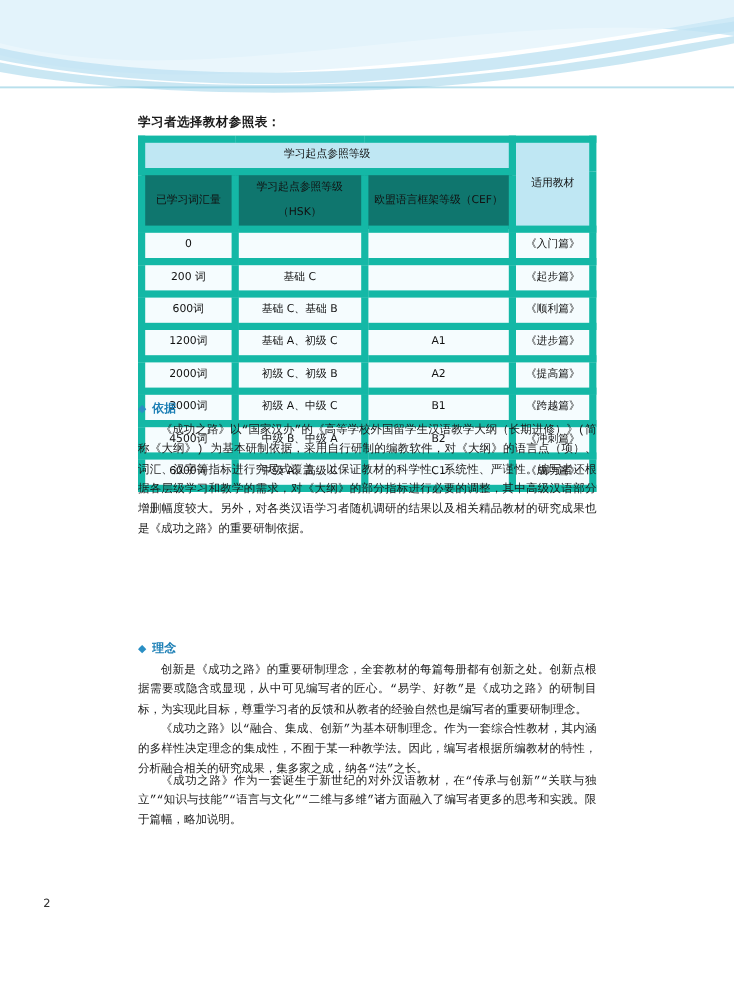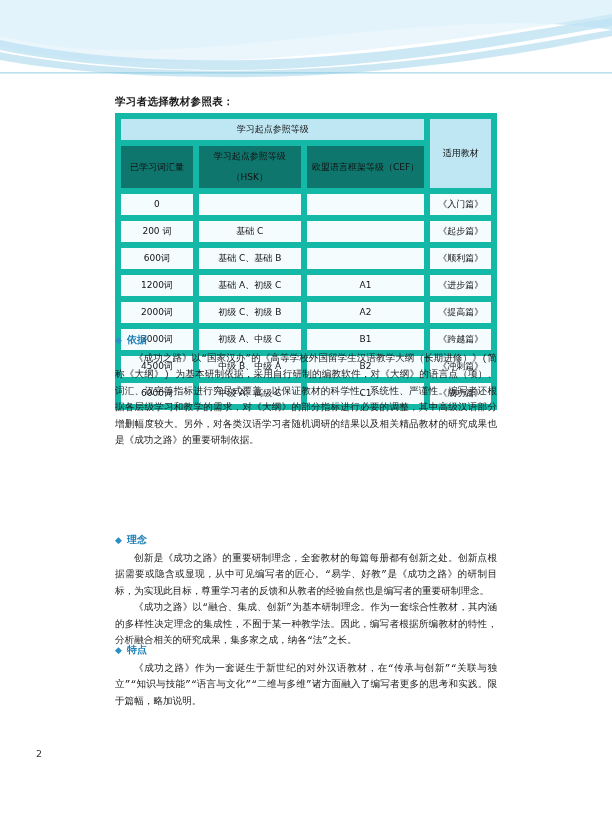--- a/index.html
+++ b/index.html
@@ -206,22 +206,19 @@
 
     <div class="section" style="top: 489px; margin-top: 44px;">
       <div class="sec-head">
         <span class="diamond">◆</span><span>理念</span>
       </div>
       <p class="para">创新是《成功之路》的重要研制理念，全套教材的每篇每册都有创新之处。创新点根据需要或隐含或显现，从中可见编写者的匠心。“易学、好教”是《成功之路》的研制目标，为实现此目标，尊重学习者的反馈和从教者的经验自然也是编写者的重要研制理念。</p>
       <p class="para">《成功之路》以“融合、集成、创新”为基本研制理念。作为一套综合性教材，其内涵的多样性决定理念的集成性，不囿于某一种教学法。因此，编写者根据所编教材的特性，分析融合相关的研究成果，集多家之成，纳各“法”之长。</p>
     </div>
 
     <div class="section" style="top: 643px;">
-      <div class="sec-head">
-        <span class="diamond">◆</span><span>特点</span>
-      </div>
       <p class="para">《成功之路》作为一套诞生于新世纪的对外汉语教材，在“传承与创新”“关联与独立”“知识与技能”“语言与文化”“二维与多维”诸方面融入了编写者更多的思考和实践。限于篇幅，略加说明。</p>
     </div>
 
     <div class="page-number">2</div>
 
   </div>
 </div>
 
 </body></html>

